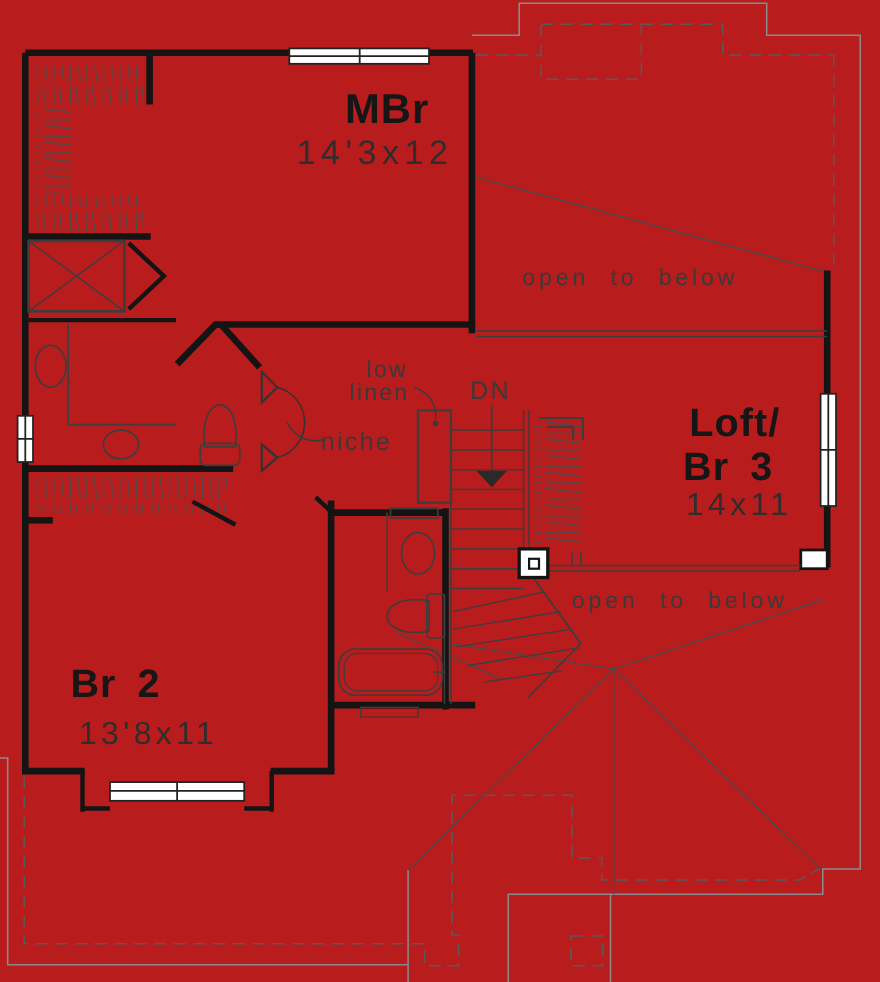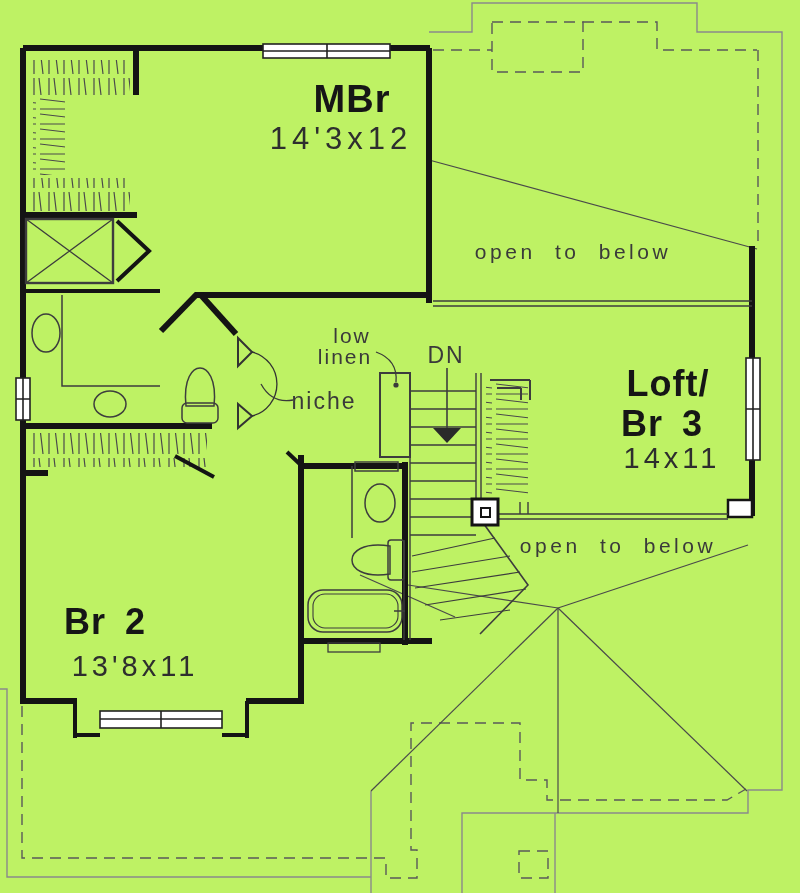--- a/index.html
+++ b/index.html
@@ -1,16 +1,16 @@
 <!DOCTYPE html>
 <html><head>
 <meta charset="utf-8">
 <style>
   html,body{margin:0;padding:0;background:#ffffff;}
-  .plan-wrap{position:relative;width:800px;height:893px;background:#bef264;overflow:hidden;
+  .plan-wrap{position:relative;width:800px;height:893px;background:#b91c1c;overflow:hidden;
              font-family:"Liberation Sans", sans-serif;}
   svg{display:block;}
   text{font-family:"Liberation Sans", sans-serif;fill:#161616;}
   .room-name{font-weight:700;}
   .room-dims{font-weight:400;fill:#2e2e2e;}
   .note{font-weight:400;fill:#3a3a3a;}
 </style>
 </head>
 <body>
 

